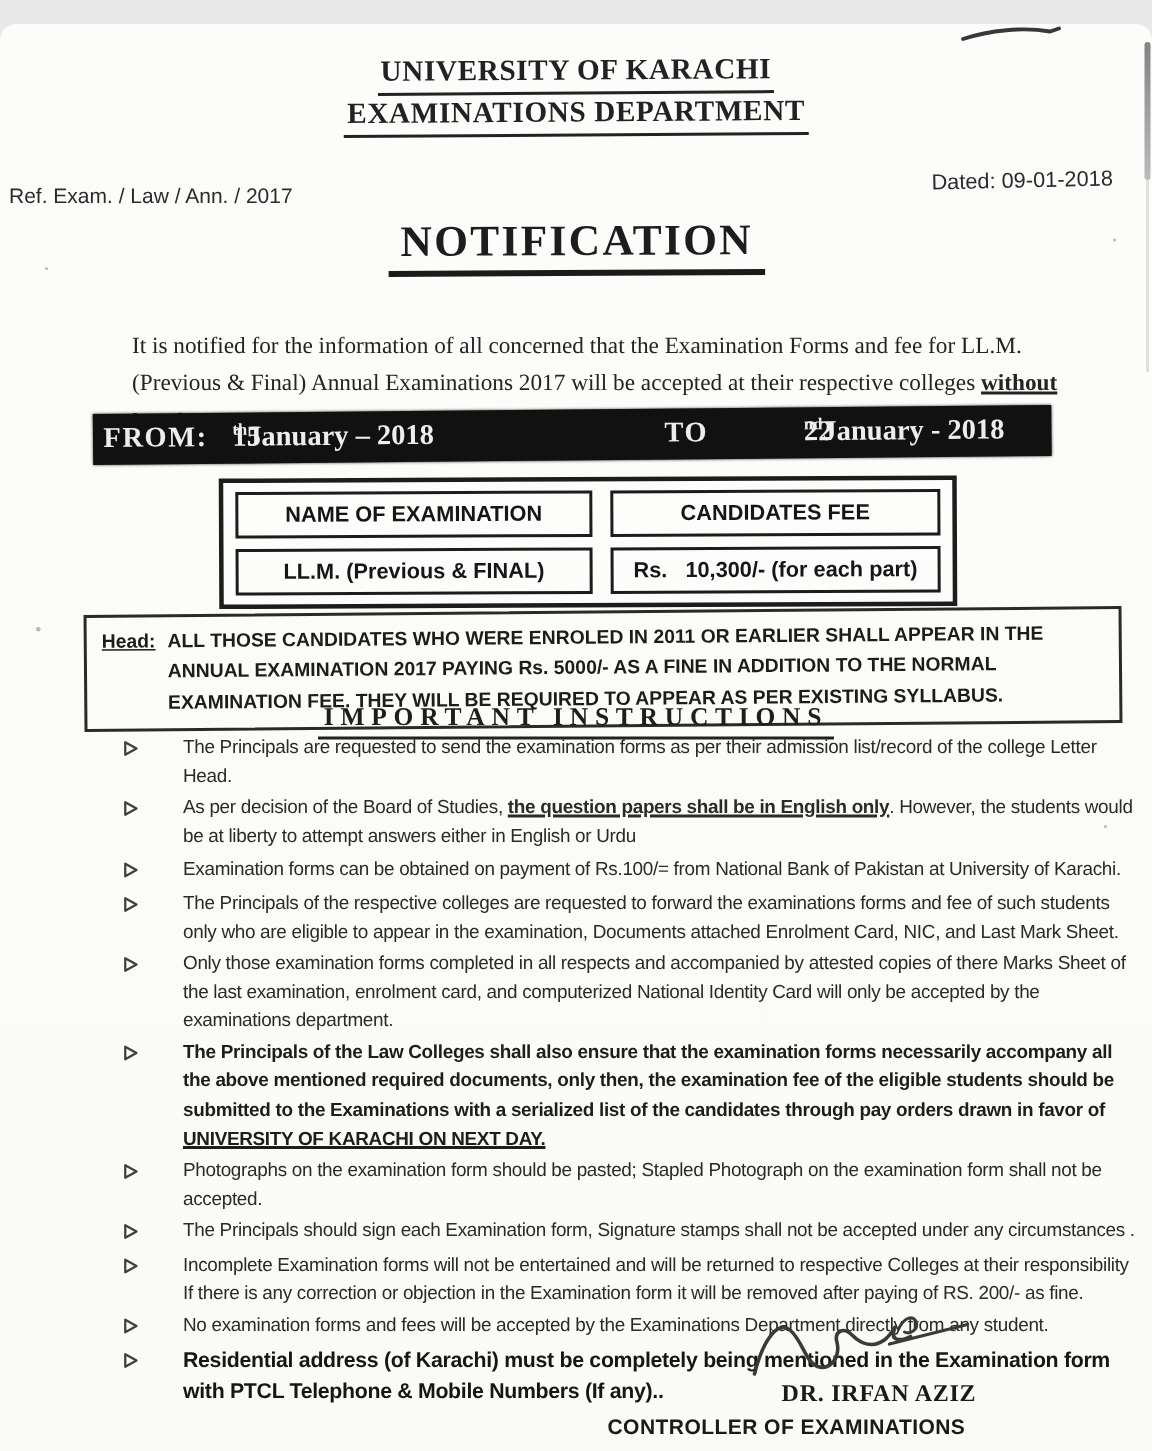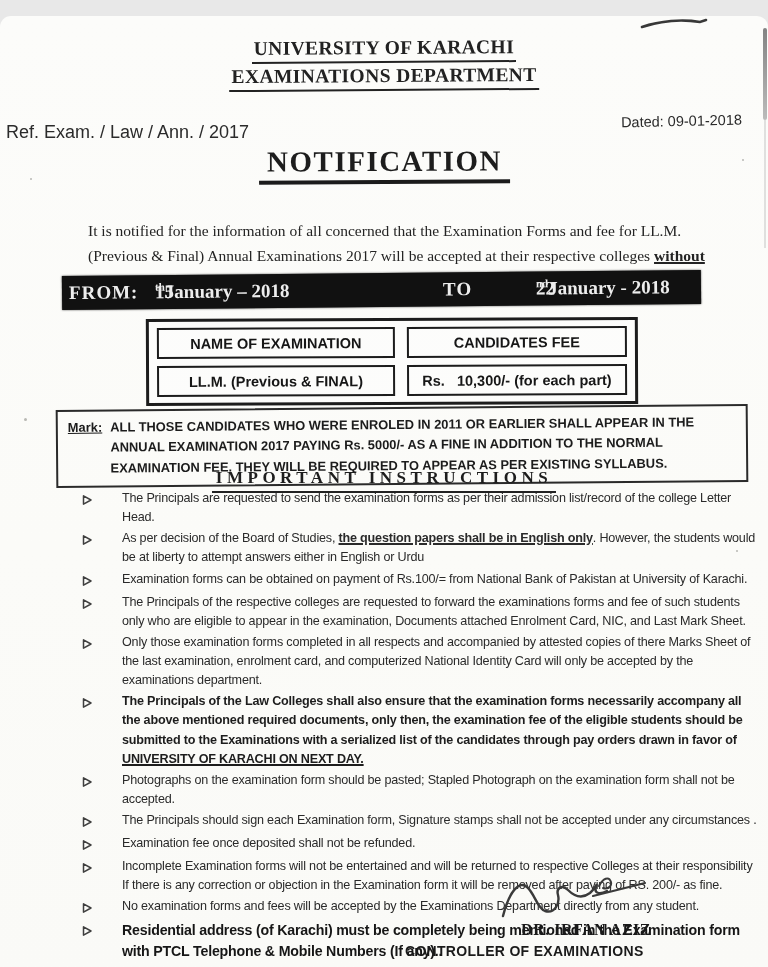--- a/index.html
+++ b/index.html
@@ -8,21 +8,21 @@
     background:linear-gradient(180deg,#fcfcfa 0%,#fbfbf8 55%,#fafaf7 100%);
     font-family:"Liberation Sans",sans-serif;color:#1f1f1f;overflow:hidden;border-radius:11px;
   }
   
   .uni-title{position:absolute;top:20px;left:0;right:0;text-align:center;transform:rotate(-0.4deg);}
   .uni-title .t{
     display:inline-block;font-family:"Liberation Serif",serif;font-weight:bold;
     font-size:19.5px;letter-spacing:.4px;line-height:24px;color:#222;
     border-bottom:2px solid #222;padding:0 2px 1px 2px;margin-bottom:1px;
   }
-  .ref-line{position:absolute;left:6px;top:106px;font-size:18px;color:#2b2b2b;}
+  .ref-line{position:absolute;left:6px;top:106px;font-size:14px;color:#2b2b2b;}
   .dated{position:absolute;right:26px;top:97px;font-size:14.5px;color:#2b2b2b;transform:rotate(-1.3deg);}
   
   .notif-wrap{position:absolute;top:129px;left:0;right:0;text-align:center;}
   .notif{
     display:inline-block;font-family:"Liberation Serif",serif;font-weight:bold;
     font-size:29px;letter-spacing:1.5px;color:#1d1d1d;
     border-bottom:4px solid #1b1b1b;padding:0 8px 2px 8px;transform:rotate(-0.3deg);
   }
   .intro{
     position:absolute;left:88px;top:186px;width:618px;
@@ -132,21 +132,21 @@
   </div>
 
   <div class="fee-table">
     <div class="fee-cell">NAME OF EXAMINATION</div>
     <div class="fee-cell">CANDIDATES FEE</div>
     <div class="fee-cell">LL.M. (Previous &amp; FINAL)</div>
     <div class="fee-cell">Rs.   10,300/- (for each part)</div>
   </div>
 
   <div class="note-box">
-    <span class="note-label">Mark:</span>
+    <span class="note-label">Head:</span>
     <span class="note-text">ALL THOSE CANDIDATES WHO WERE ENROLED IN 2011 OR EARLIER SHALL APPEAR IN THE ANNUAL EXAMINATION 2017 PAYING Rs. 5000/- AS A FINE IN ADDITION TO THE NORMAL EXAMINATION FEE. THEY WILL BE REQUIRED TO APPEAR AS PER EXISTING SYLLABUS.</span>
   </div>
 
   <div class="imp-wrap">
     <span class="imp">IMPORTANT INSTRUCTIONS</span>
   </div>
   <ul class="instructions">
       <li>
         <span class="bullet"><svg width="11" height="12" viewBox="0 0 11 12">
             <path d="M1.5 1.8 L9 6 L1.5 10.2 Z" fill="none" stroke="#3f3f3f" stroke-width="1.5" stroke-linejoin="round"></path>
@@ -187,26 +187,20 @@
         <span class="bullet"><svg width="11" height="12" viewBox="0 0 11 12">
             <path d="M1.5 1.8 L9 6 L1.5 10.2 Z" fill="none" stroke="#3f3f3f" stroke-width="1.5" stroke-linejoin="round"></path>
           </svg></span>
         <span class="itext"><span>Photographs on the examination form should be pasted; Stapled Photograph on the examination form shall not be accepted.</span></span>
       </li>
       <li>
         <span class="bullet"><svg width="11" height="12" viewBox="0 0 11 12">
             <path d="M1.5 1.8 L9 6 L1.5 10.2 Z" fill="none" stroke="#3f3f3f" stroke-width="1.5" stroke-linejoin="round"></path>
           </svg></span>
         <span class="itext"><span>The Principals should sign each Examination form, Signature stamps shall not be accepted under any circumstances .</span></span>
-      </li>
-      <li>
-        <span class="bullet"><svg width="11" height="12" viewBox="0 0 11 12">
-            <path d="M1.5 1.8 L9 6 L1.5 10.2 Z" fill="none" stroke="#3f3f3f" stroke-width="1.5" stroke-linejoin="round"></path>
-          </svg></span>
-        <span class="itext"><span>Examination fee once deposited shall not be refunded.</span></span>
       </li>
       <li>
         <span class="bullet"><svg width="11" height="12" viewBox="0 0 11 12">
             <path d="M1.5 1.8 L9 6 L1.5 10.2 Z" fill="none" stroke="#3f3f3f" stroke-width="1.5" stroke-linejoin="round"></path>
           </svg></span>
         <span class="itext"><span>Incomplete Examination forms will not be entertained and will be returned to respective Colleges at their responsibility If there is any correction or objection in the Examination form it will be removed after paying of RS. 200/- as fine.</span></span>
       </li>
       <li>
         <span class="bullet"><svg width="11" height="12" viewBox="0 0 11 12">
             <path d="M1.5 1.8 L9 6 L1.5 10.2 Z" fill="none" stroke="#3f3f3f" stroke-width="1.5" stroke-linejoin="round"></path>

